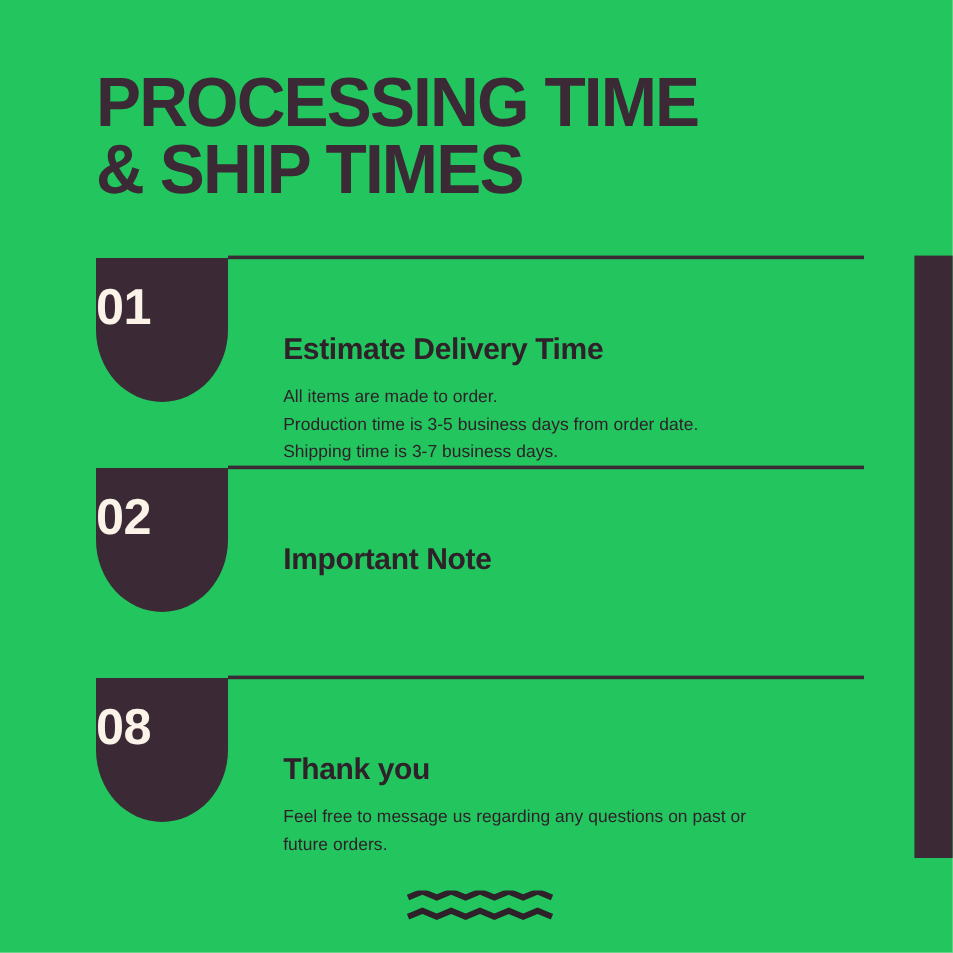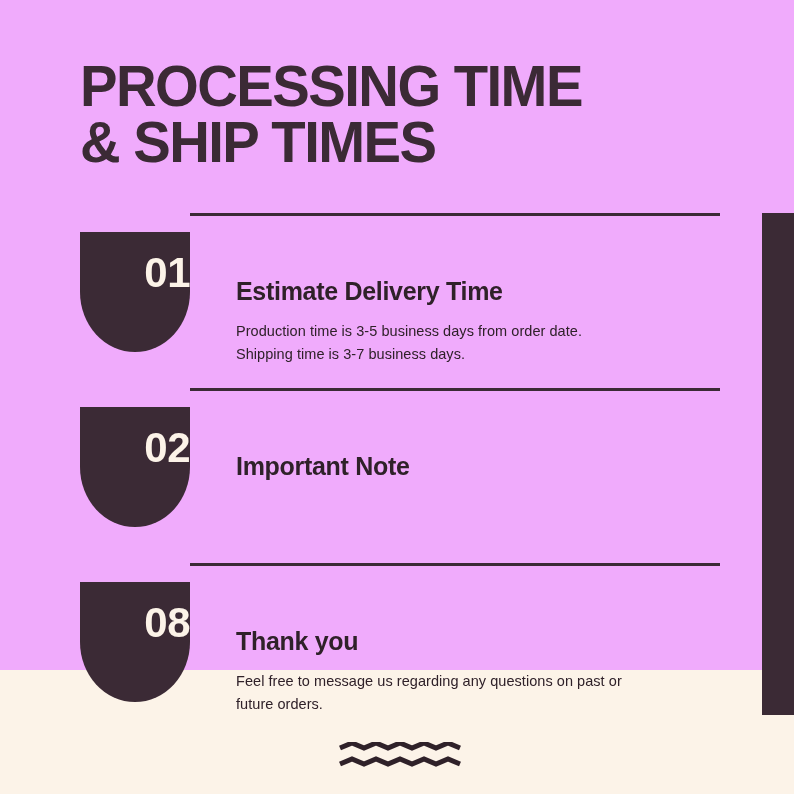--- a/index.html
+++ b/index.html
@@ -9,22 +9,22 @@
   body {
     width: 794px;
     height: 794px;
     background: #fcf3e8;
     font-family: "Liberation Sans", sans-serif;
     overflow: hidden;
   }
   .poster {
     position: relative;
     width: 794px;
-    height: 670px;
-    background: #f0abfc;
+    height: 794px;
+    background: #22c55e;
     box-sizing: border-box;
   }
 
   
   .edge-bar {
     position: absolute;
     left: 762px;
     top: 213px;
     width: 32px;
     height: 502px;
@@ -61,29 +61,29 @@
     position: absolute;
     left: 110px;
     top: 0;
     width: 530px;
     height: 3px;
     background: #3b2a35;
   }
   .badge {
     position: absolute;
     left: 0;
-    top: 19px;
+    top: 2px;
     width: 110px;
     height: 120px;
     background: #3b2a35;
     border-bottom-left-radius: 55px 60px;
     border-bottom-right-radius: 55px 60px;
     display: flex;
     align-items: flex-start;
-    justify-content: flex-end;
+    justify-content: flex-start;
     padding-top: 20px;
     box-sizing: border-box;
   }
   .badge-number {
     font-size: 42px;
     font-weight: 700;
     color: #fcf3e8;
     letter-spacing: -0.5px;
     line-height: 1;
   }
@@ -131,20 +131,21 @@
     <div class="title-line">&amp; SHIP TIMES</div>
   </div>
 
   <div class="section" style="top:213px;">
     <div class="section-rule"></div>
     <div class="badge">
       <span class="badge-number">01</span>
     </div>
     <div class="section-body">
       <div class="section-heading">Estimate Delivery Time</div>
+      <p class="section-line">All items are made to order.</p>
       <p class="section-line">Production time is 3-5 business days from order date.</p>
       <p class="section-line">Shipping time is 3-7 business days.</p>
     </div>
   </div>
 
   <div class="section" style="top:388px;">
     <div class="section-rule"></div>
     <div class="badge">
       <span class="badge-number">02</span>
     </div>

